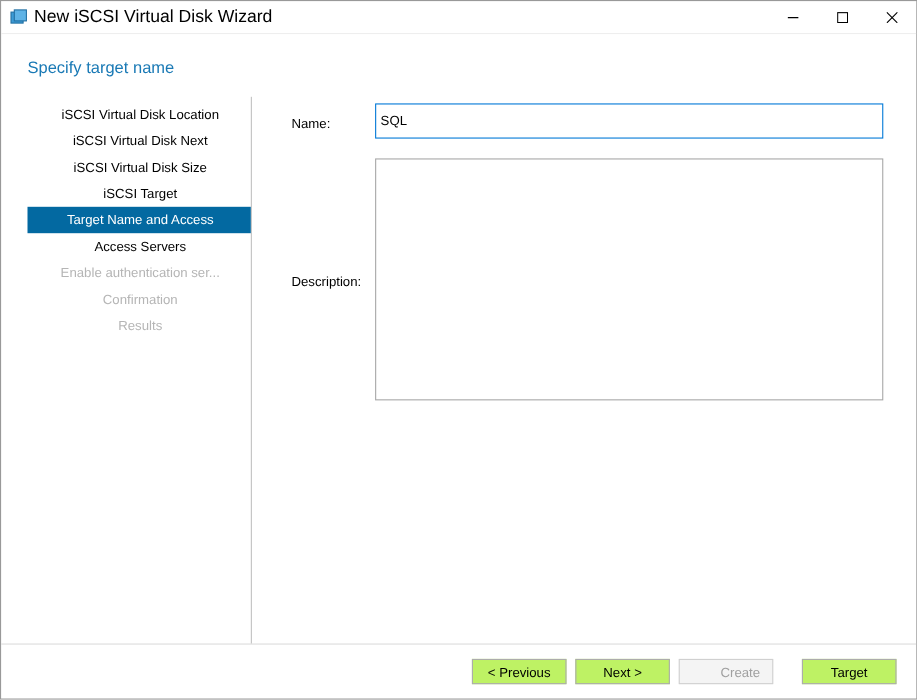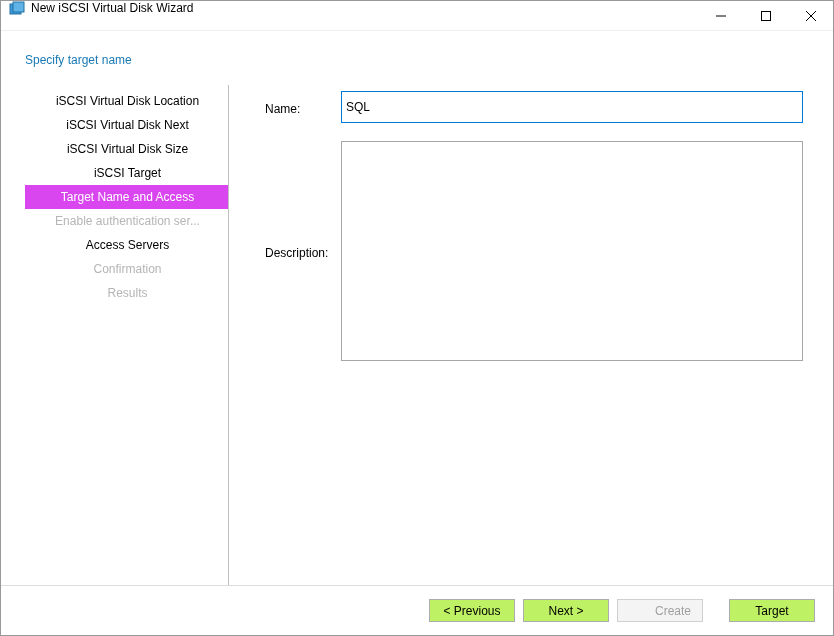--- a/index.html
+++ b/index.html
@@ -12,23 +12,23 @@
       width: 834px;
       height: 636px;
       background: #ffffff;
       display: flex;
       flex-direction: column;
       border: 1px solid #999;
     }
     .titlebar {
       height: 30px;
       display: flex;
-      align-items: flex-start;
+      align-items: center;
       padding-left: 8px;
-      font-size: 12px;
+      font-size: 16px;
       color: #000;
       border-bottom: 1px solid #eee;
     }
     .titlebar-icon {
       width: 16px;
       height: 16px;
       margin-right: 6px;
       display: inline-flex;
       align-items: center;
       justify-content: center;
@@ -45,21 +45,21 @@
       display: flex;
       align-items: center;
       justify-content: center;
       font-size: 14px;
       color: #000;
     }
     .page-header {
       padding: 22px 24px 18px 24px;
     }
     .page-title {
-      font-size: 12px;
+      font-size: 15px;
       font-weight: 400;
       color: #1979b5;
     }
     .content-wrap {
       flex: 1;
       display: flex;
       padding: 0 24px 0 24px;
       position: relative;
     }
     .sidebar {
@@ -71,21 +71,21 @@
       font-size: 12px;
       color: #000;
       padding: 5px 10px 5px 12px;
       cursor: pointer;
       white-space: nowrap;
       overflow: hidden;
       text-overflow: ellipsis;
       text-align: center;
     }
     .sidebar-item.selected {
-      background: #d946ef;
+      background: #0369a1;
       color: #fff;
     }
     .sidebar-item.disabled {
       color: #b5b5b5;
       cursor: default;
     }
     .main-pane {
       flex: 1;
       padding: 6px 6px 6px 36px;
     }
@@ -182,22 +182,22 @@
   <h1 class="page-title">Specify target name</h1>
 </div>
 
 <div class="content-wrap">
   <div class="sidebar">
     <div class="sidebar-item">iSCSI Virtual Disk Location</div>
     <div class="sidebar-item">iSCSI Virtual Disk Next</div>
     <div class="sidebar-item">iSCSI Virtual Disk Size</div>
     <div class="sidebar-item">iSCSI Target</div>
     <div class="sidebar-item selected">Target Name and Access</div>
+    <div class="sidebar-item">Access Servers</div>
     <div class="sidebar-item disabled">Enable authentication ser...</div>
-    <div class="sidebar-item">Access Servers</div>
     <div class="sidebar-item disabled">Confirmation</div>
     <div class="sidebar-item disabled">Results</div>
   </div>
 
   <div class="main-pane">
     <div class="form-row">
       <div class="form-label">Name:</div>
       <input type="text" class="form-input" value="SQL" style="">
     </div>
     <div class="form-row">

